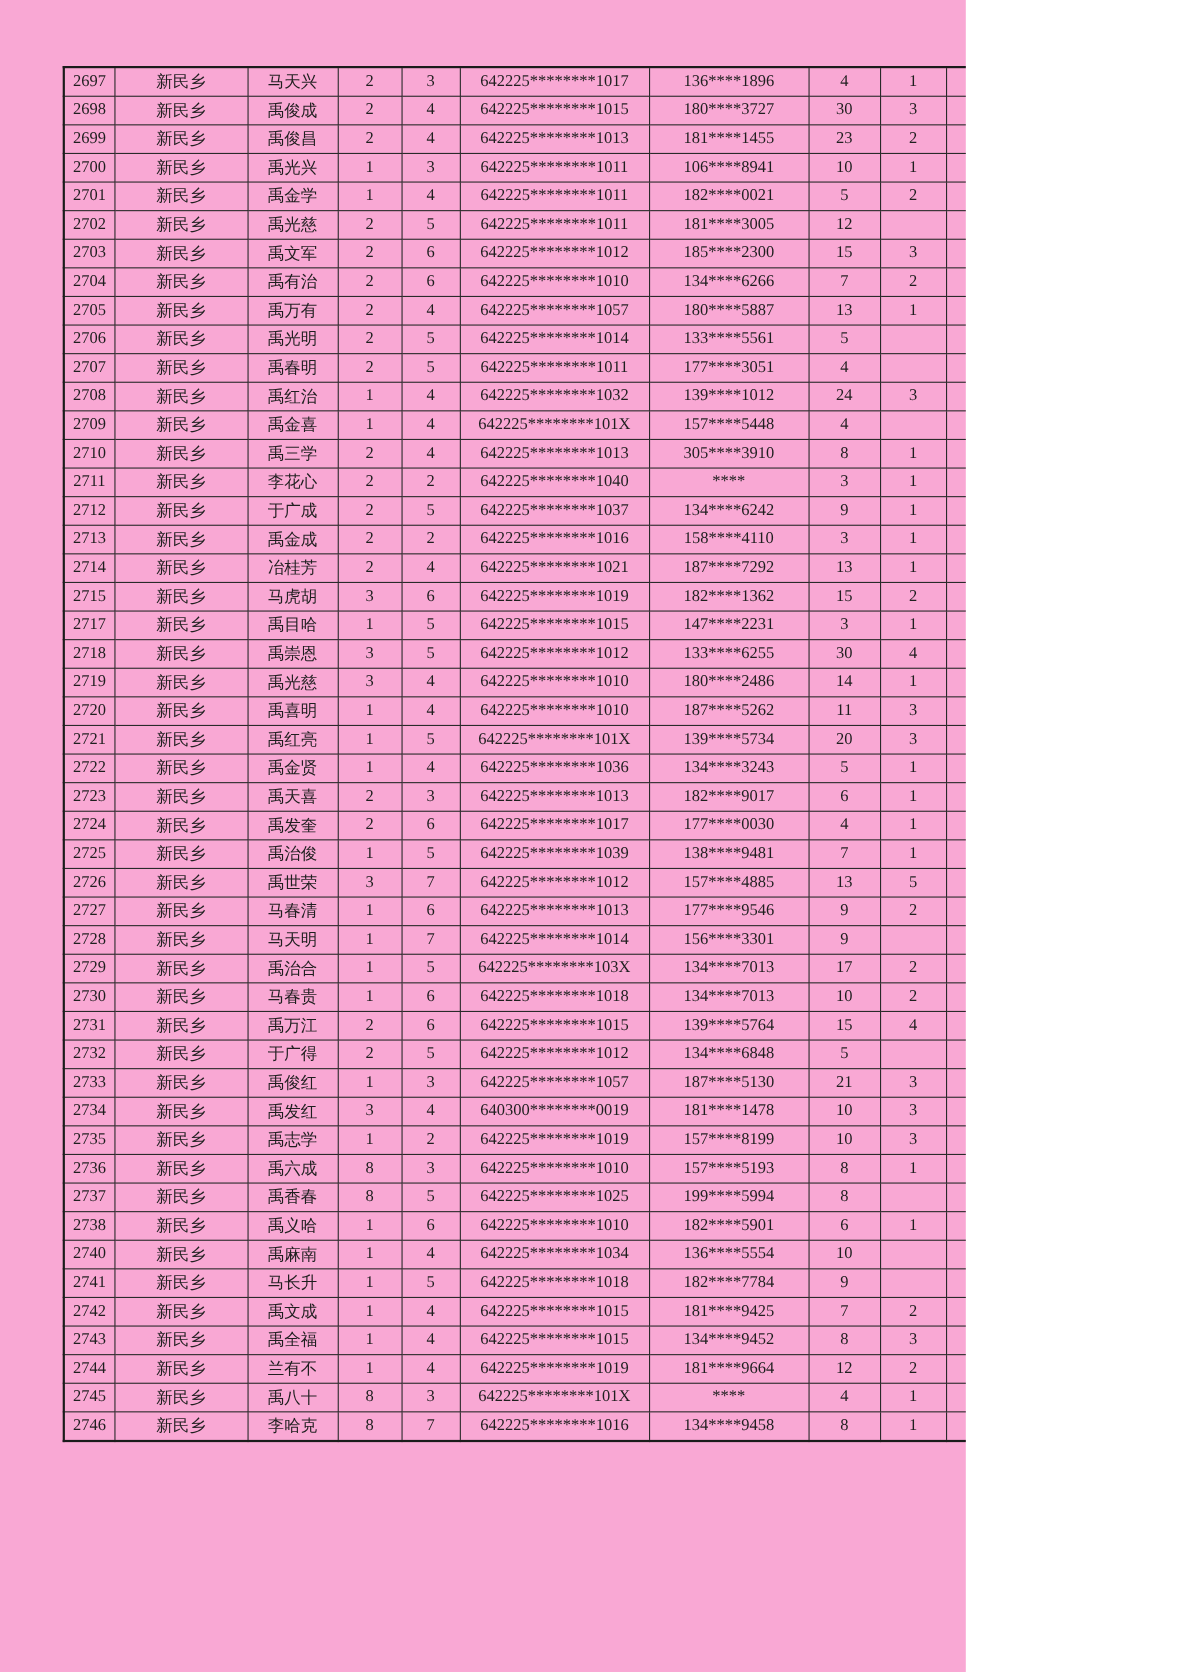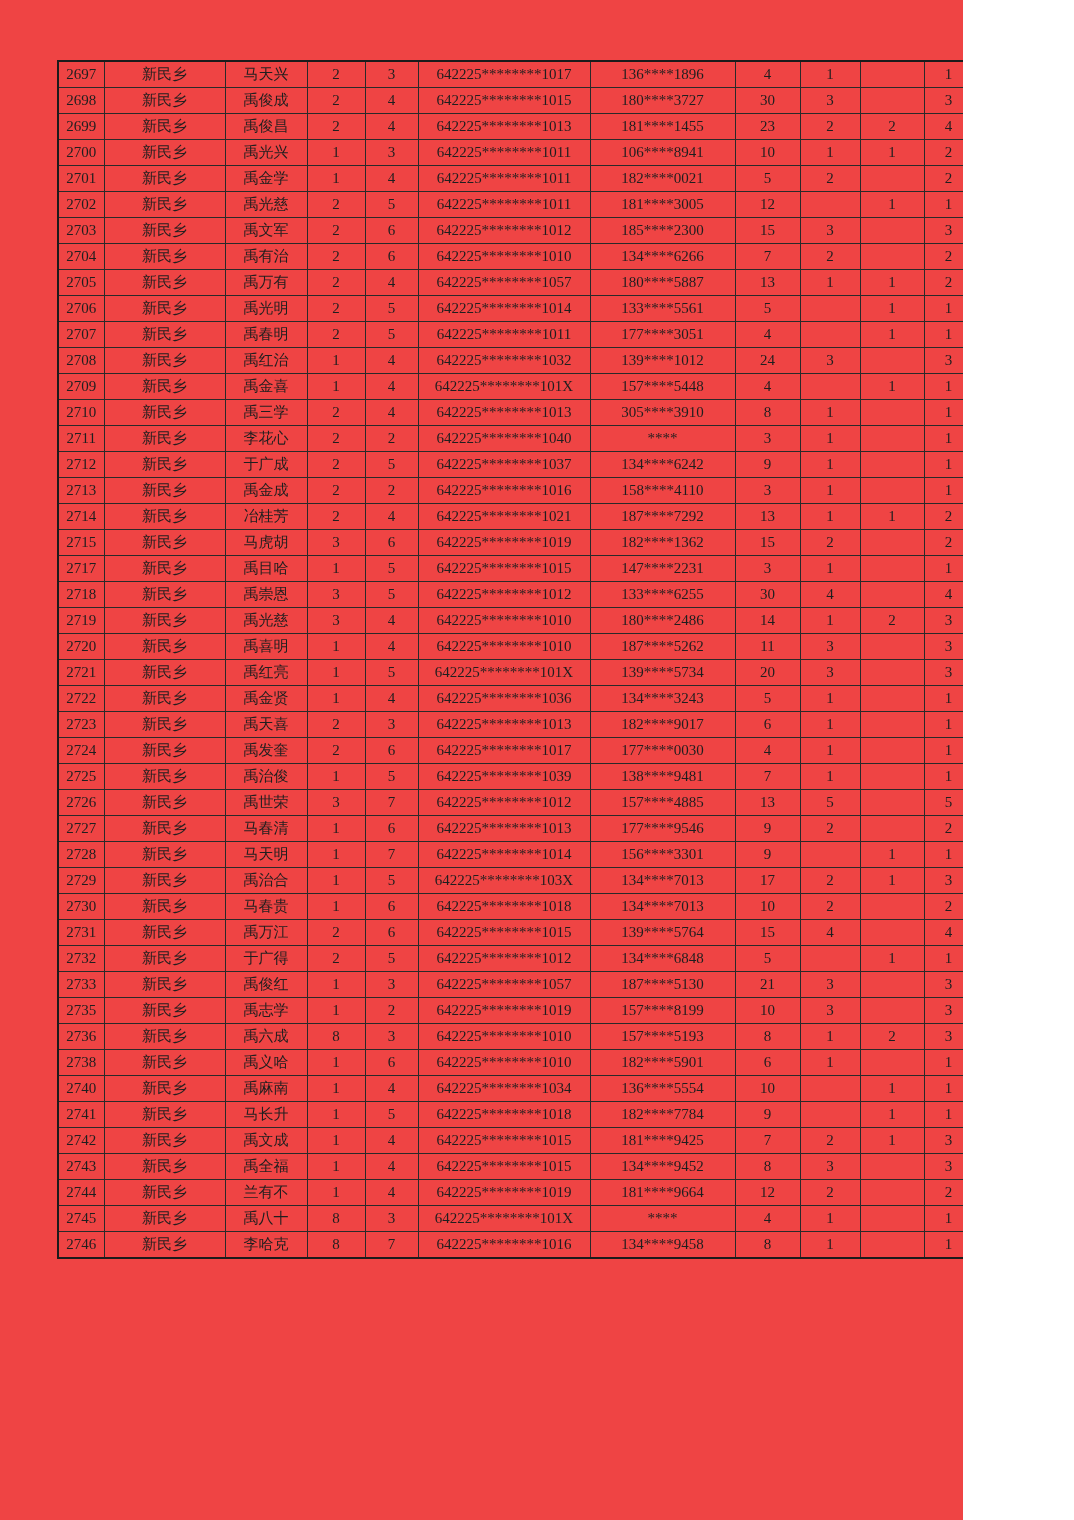--- a/index.html
+++ b/index.html
@@ -2,23 +2,23 @@
 <html><head>
 <meta charset="utf-8">
 <style>
   html, body {
     margin: 0;
     padding: 0;
     background: #ffffff;
   }
   .page {
     position: relative;
-    width: 963px;
+    width: 878px;
     height: 1520px;
-    background: #ef4444;
+    background: #f9a8d4;
     overflow: hidden;
     font-family: "Liberation Serif", "DejaVu Serif", serif;
   }
   table.roster {
     position: absolute;
     left: 57px;
     top: 60px;
     border-collapse: collapse;
     table-layout: fixed;
     width: 960px;
@@ -567,20 +567,34 @@
           <td>3</td>
           <td>642225********1057</td>
           <td>187****5130</td>
           <td>21</td>
           <td>3</td>
           <td></td>
           <td>3</td>
           <td></td>
         </tr>
         <tr>
+          <td>2734</td>
+          <td>新民乡</td>
+          <td>禹发红</td>
+          <td>3</td>
+          <td>4</td>
+          <td>640300********0019</td>
+          <td>181****1478</td>
+          <td>10</td>
+          <td>3</td>
+          <td></td>
+          <td>3</td>
+          <td></td>
+        </tr>
+        <tr>
           <td>2735</td>
           <td>新民乡</td>
           <td>禹志学</td>
           <td>1</td>
           <td>2</td>
           <td>642225********1019</td>
           <td>157****8199</td>
           <td>10</td>
           <td>3</td>
           <td></td>
@@ -592,20 +606,34 @@
           <td>新民乡</td>
           <td>禹六成</td>
           <td>8</td>
           <td>3</td>
           <td>642225********1010</td>
           <td>157****5193</td>
           <td>8</td>
           <td>1</td>
           <td>2</td>
           <td>3</td>
+          <td></td>
+        </tr>
+        <tr>
+          <td>2737</td>
+          <td>新民乡</td>
+          <td>禹香春</td>
+          <td>8</td>
+          <td>5</td>
+          <td>642225********1025</td>
+          <td>199****5994</td>
+          <td>8</td>
+          <td></td>
+          <td>1</td>
+          <td>1</td>
           <td></td>
         </tr>
         <tr>
           <td>2738</td>
           <td>新民乡</td>
           <td>禹义哈</td>
           <td>1</td>
           <td>6</td>
           <td>642225********1010</td>
           <td>182****5901</td>

